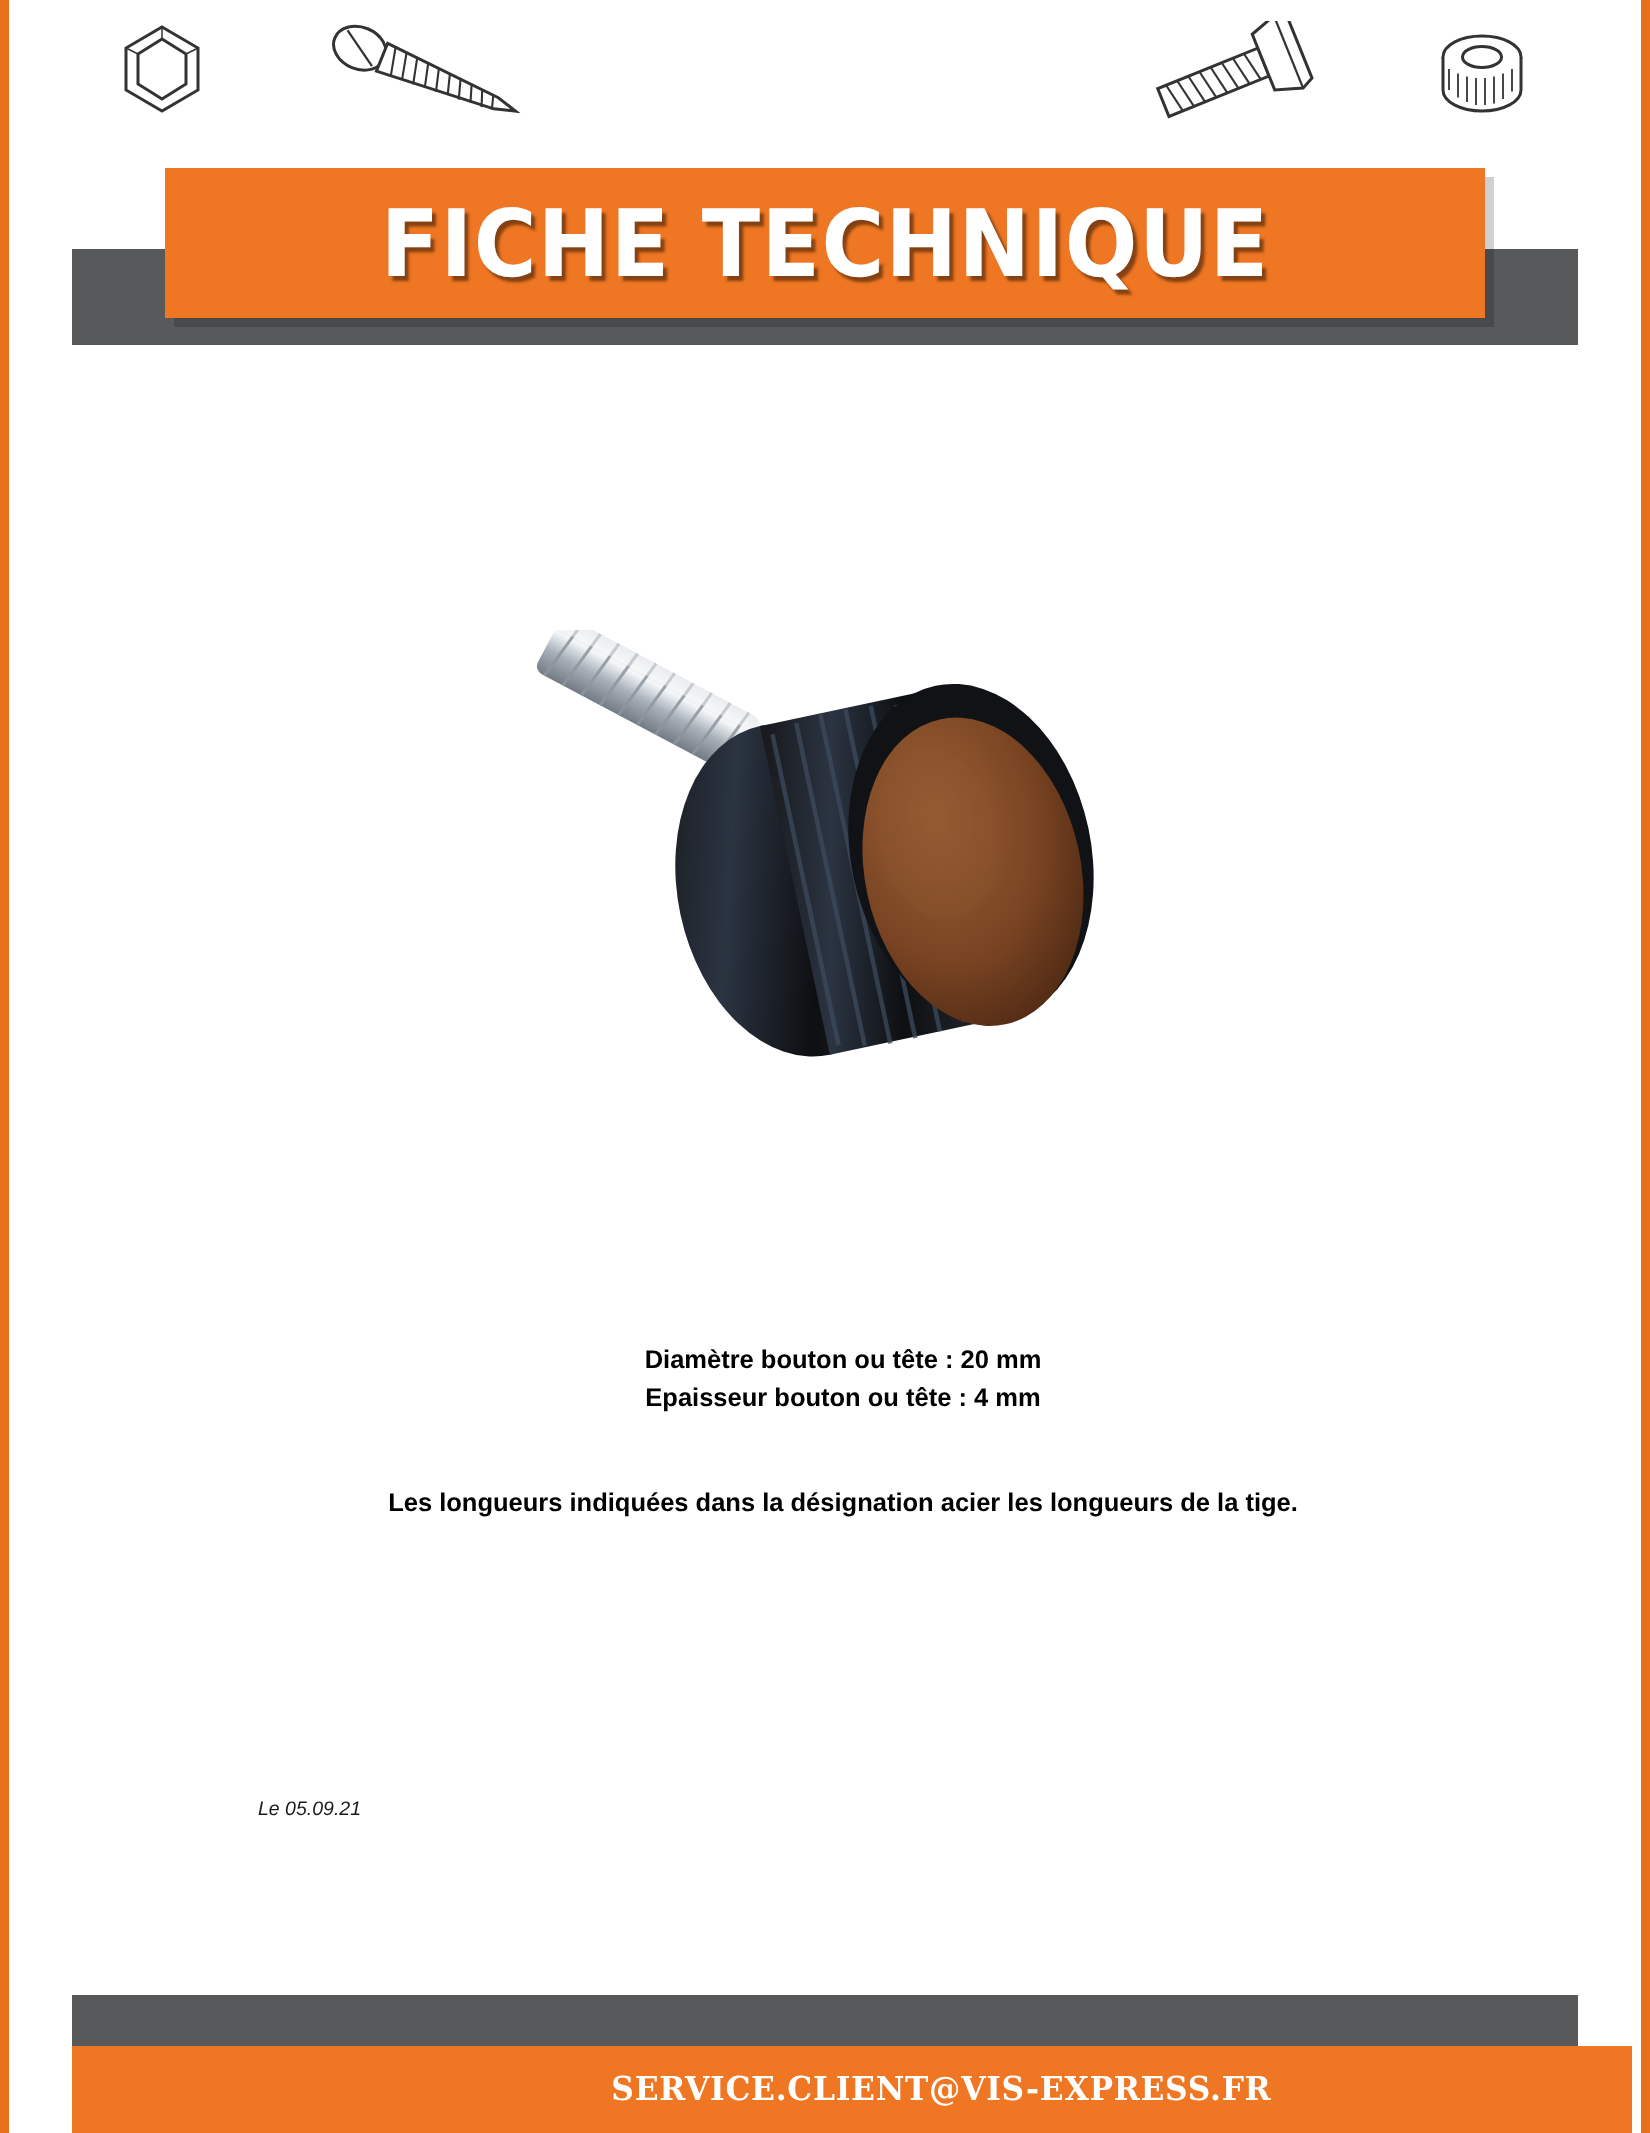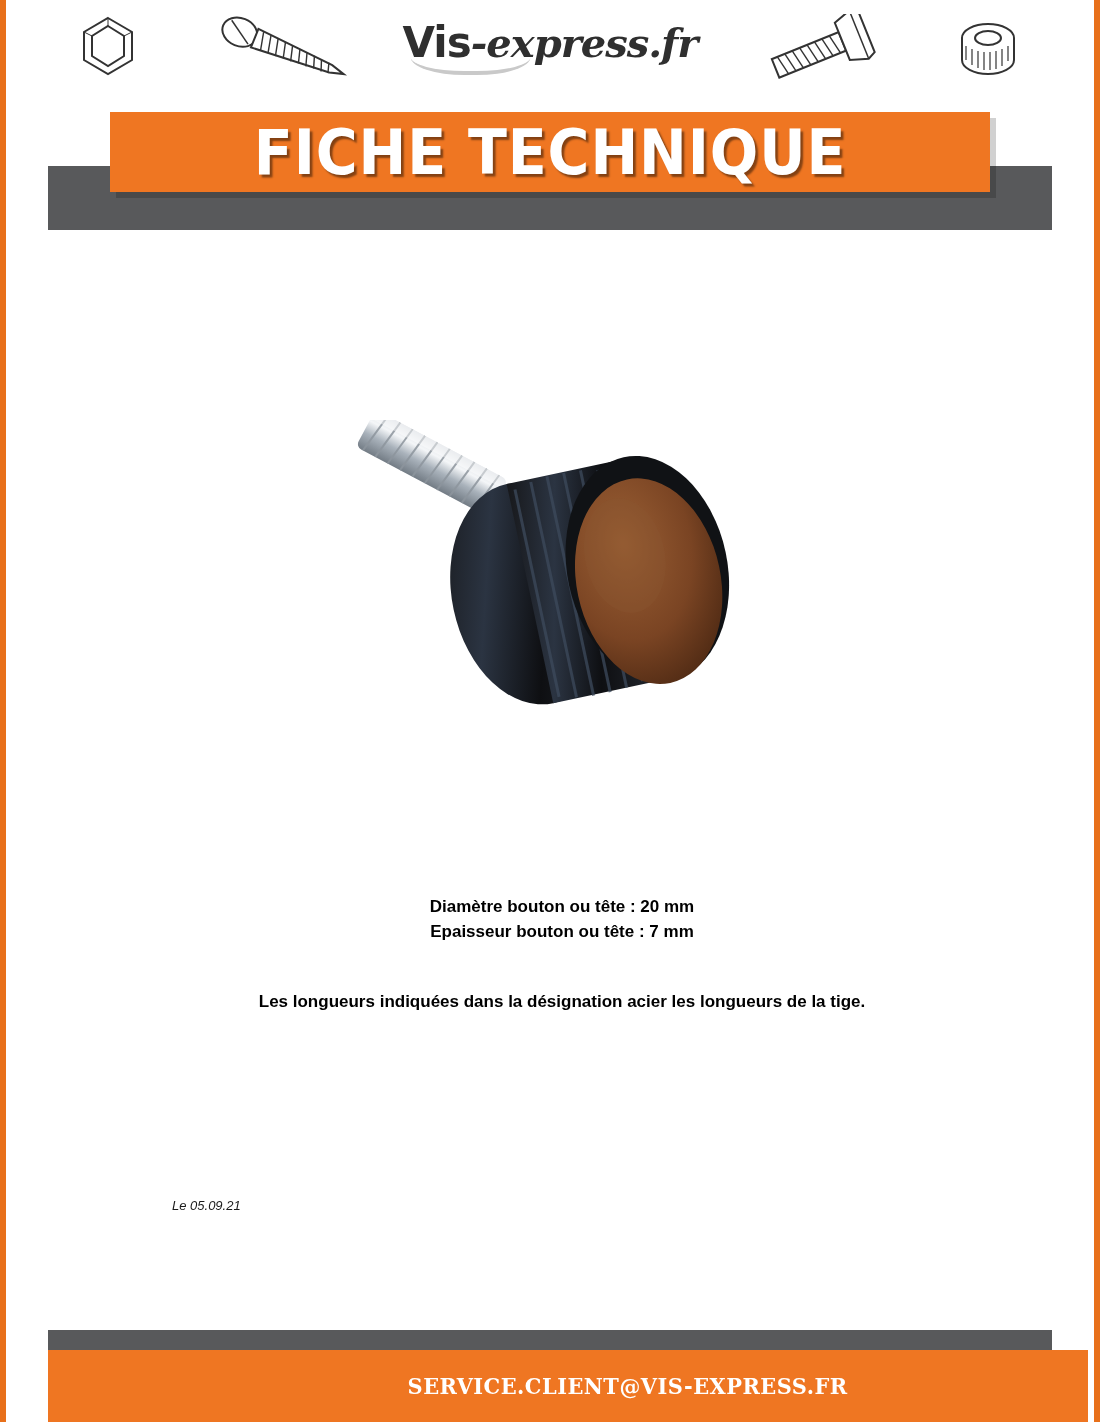--- a/index.html
+++ b/index.html
@@ -74,21 +74,21 @@
     right: 42px;
     top: 166px;
     height: 64px;
     background: #58595b;
   }
   .title-banner {
     position: absolute;
     left: 104px;
     right: 104px;
     top: 112px;
-    height: 80px;
+    height: 100px;
     background: #ef7622;
     box-shadow: 6px 6px 0 rgba(0,0,0,0.18);
     display: flex;
     align-items: center;
     justify-content: center;
   }
   .title-banner h1 {
     margin: 0;
     font-family: "DejaVu Sans", sans-serif;
     font-size: 62px;
@@ -150,21 +150,21 @@
     right: 42px;
     bottom: 38px;
     height: 54px;
     background: #58595b;
   }
   .footer-orange {
     position: absolute;
     left: 42px;
     right: 6px;
     bottom: 0;
-    height: 72px;
+    height: 58px;
     background: #ef7622;
     display: flex;
     align-items: center;
     justify-content: center;
   }
   .footer-orange .mail {
     font-family: "DejaVu Serif", serif;
     font-size: 22px;
     font-weight: bold;
     color: #ffffff;
@@ -204,24 +204,20 @@
             <line x1="84" y1="29" x2="88" y2="43"></line>
             <line x1="92" y1="30" x2="96" y2="43"></line>
             <line x1="100" y1="30" x2="104" y2="42"></line>
             <line x1="108" y1="31" x2="112" y2="42"></line>
             <line x1="116" y1="31" x2="119" y2="41"></line>
           </g>
         </g>
       </svg>
     </div>
 
-    <div class="brand">
-      <span class="vis">Vis</span><span class="express">-express.fr</span>
-      <span class="swoosh"></span>
-    </div>
 
     <div class="hw" style="left:760px; top:14px;">
       <svg width="110" height="72" viewBox="0 0 110 72">
         <g transform="rotate(-22 55 36)">
           <path d="M6,26 L78,26 L78,46 L6,46 Z" fill="#ffffff" stroke="#333" stroke-width="2"></path>
           <g stroke="#333" stroke-width="1.4">
             <line x1="12" y1="26" x2="16" y2="46"></line>
             <line x1="20" y1="26" x2="24" y2="46"></line>
             <line x1="28" y1="26" x2="32" y2="46"></line>
             <line x1="36" y1="26" x2="40" y2="46"></line>
@@ -317,21 +313,21 @@
 
       <g transform="rotate(-12 300 160)">
         <ellipse cx="318" cy="165" rx="72" ry="104" fill="url(#face)"></ellipse>
         <ellipse cx="300" cy="135" rx="40" ry="58" fill="#8a5730" opacity="0.35"></ellipse>
       </g>
     </svg>
   </div>
 
   <div class="specs">
     <div>Diamètre bouton ou tête : 20 mm</div>
-    <div>Epaisseur bouton ou tête : 7 mm</div>
+    <div>Epaisseur bouton ou tête : 4 mm</div>
     <div class="gap"></div>
     <div class="gap2"></div>
     <div>Les longueurs indiquées dans la désignation acier les longueurs de la tige.</div>
   </div>
 
   <div class="doc-date">Le 05.09.21</div>
 
   <div class="footer-grey"></div>
   <div class="footer-orange">
     <span class="mail">SERVICE.CLIENT@VIS-EXPRESS.FR</span>

